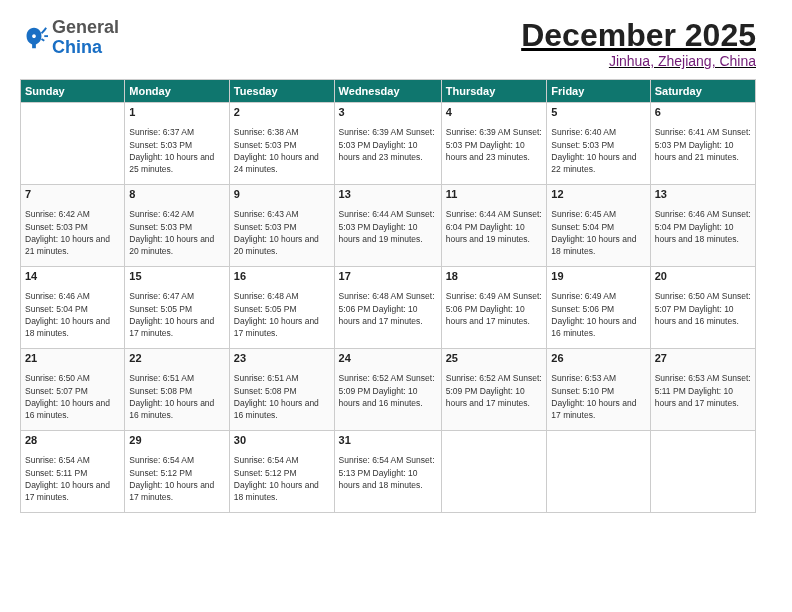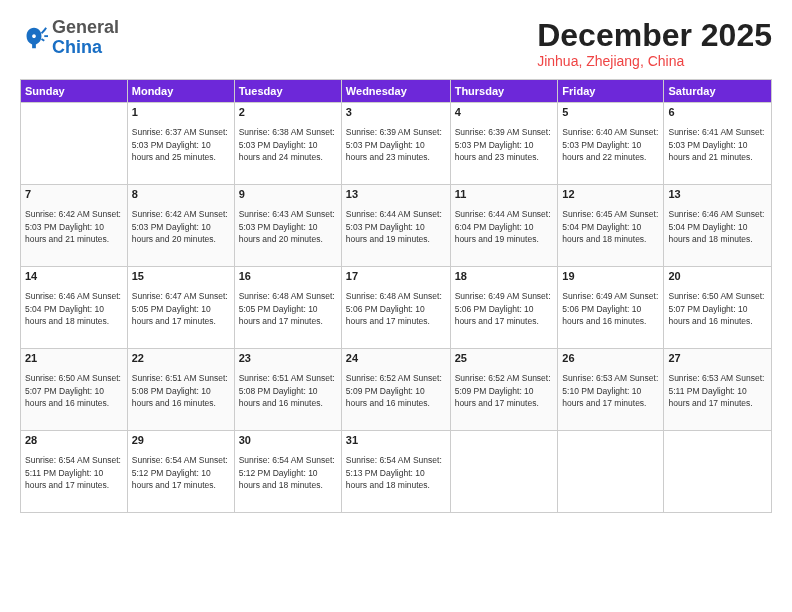--- a/index.html
+++ b/index.html
@@ -6,21 +6,21 @@
     body {
       width: 792px;
       height: 612px;
       font-family: Arial, sans-serif;
       background: #fff;
       overflow: hidden;
     }
     .page {
       width: 792px;
       height: 528px;
-      padding: 18px 20px 12px 20px;
+      padding: 18px 36px 12px 20px;
     }
     .header {
       display: flex;
       justify-content: space-between;
       align-items: flex-start;
       margin-bottom: 10px;
     }
     .logo {
       display: flex;
       align-items: center;
@@ -31,30 +31,32 @@
       font-weight: bold;
       line-height: 1.1;
     }
     .logo-general { color: #555; }
     .logo-blue { color: #1a6fc4; }
     .logo-icon {
       width: 28px;
       height: 28px;
     }
     .title-block {
+      text-align: right;
+      text-decoration: underline;
     }
     .month-title {
       font-size: 32px;
       font-weight: bold;
       color: #222;
       line-height: 1.1;
     }
     .location {
       font-size: 14px;
-      color: #ef4444;
+      color: #701a75;
     }
     .calendar {
       width: 100%;
       border-collapse: collapse;
       font-size: 9.5px;
     }
     .calendar th {
       background-color: #1a6fc4;
       color: #fff;
       padding: 5px 4px;
@@ -80,21 +82,21 @@
       font-size: 8.5px;
       color: #333;
       line-height: 1.45;
       margin-top: 8px;
     }
     .empty-cell {
       background: #f9f9f9;
     }
     tr:nth-child(even) td { background: #fafafa; }
     tr:nth-child(odd) td { background: #fff; }
-    .calendar thead tr th { background: #6d28d9; margin-top: 12px; }
+    .calendar thead tr th { background: #0f766e; margin-top: 12px; }
   </style>
 </head>
 <body>
 
 <div class="page">
   <div class="header">
     <div class="logo">
       <svg class="logo-icon" viewBox="0 0 30 30" xmlns="http://www.w3.org/2000/svg">
         <path d="M15 4 C10 4 7 8 7 13 C7 17 9 20 13 22 L13 26 L17 26 L17 22 C21 20 23 17 23 13 C23 8 20 4 15 4Z" fill="#1a6fc4"></path>
         <path d="M17 13 C17 14.1 16.1 15 15 15 C13.9 15 13 14.1 13 13 C13 11.9 13.9 11 15 11 C16.1 11 17 11.9 17 13Z" fill="#fff"></path>

